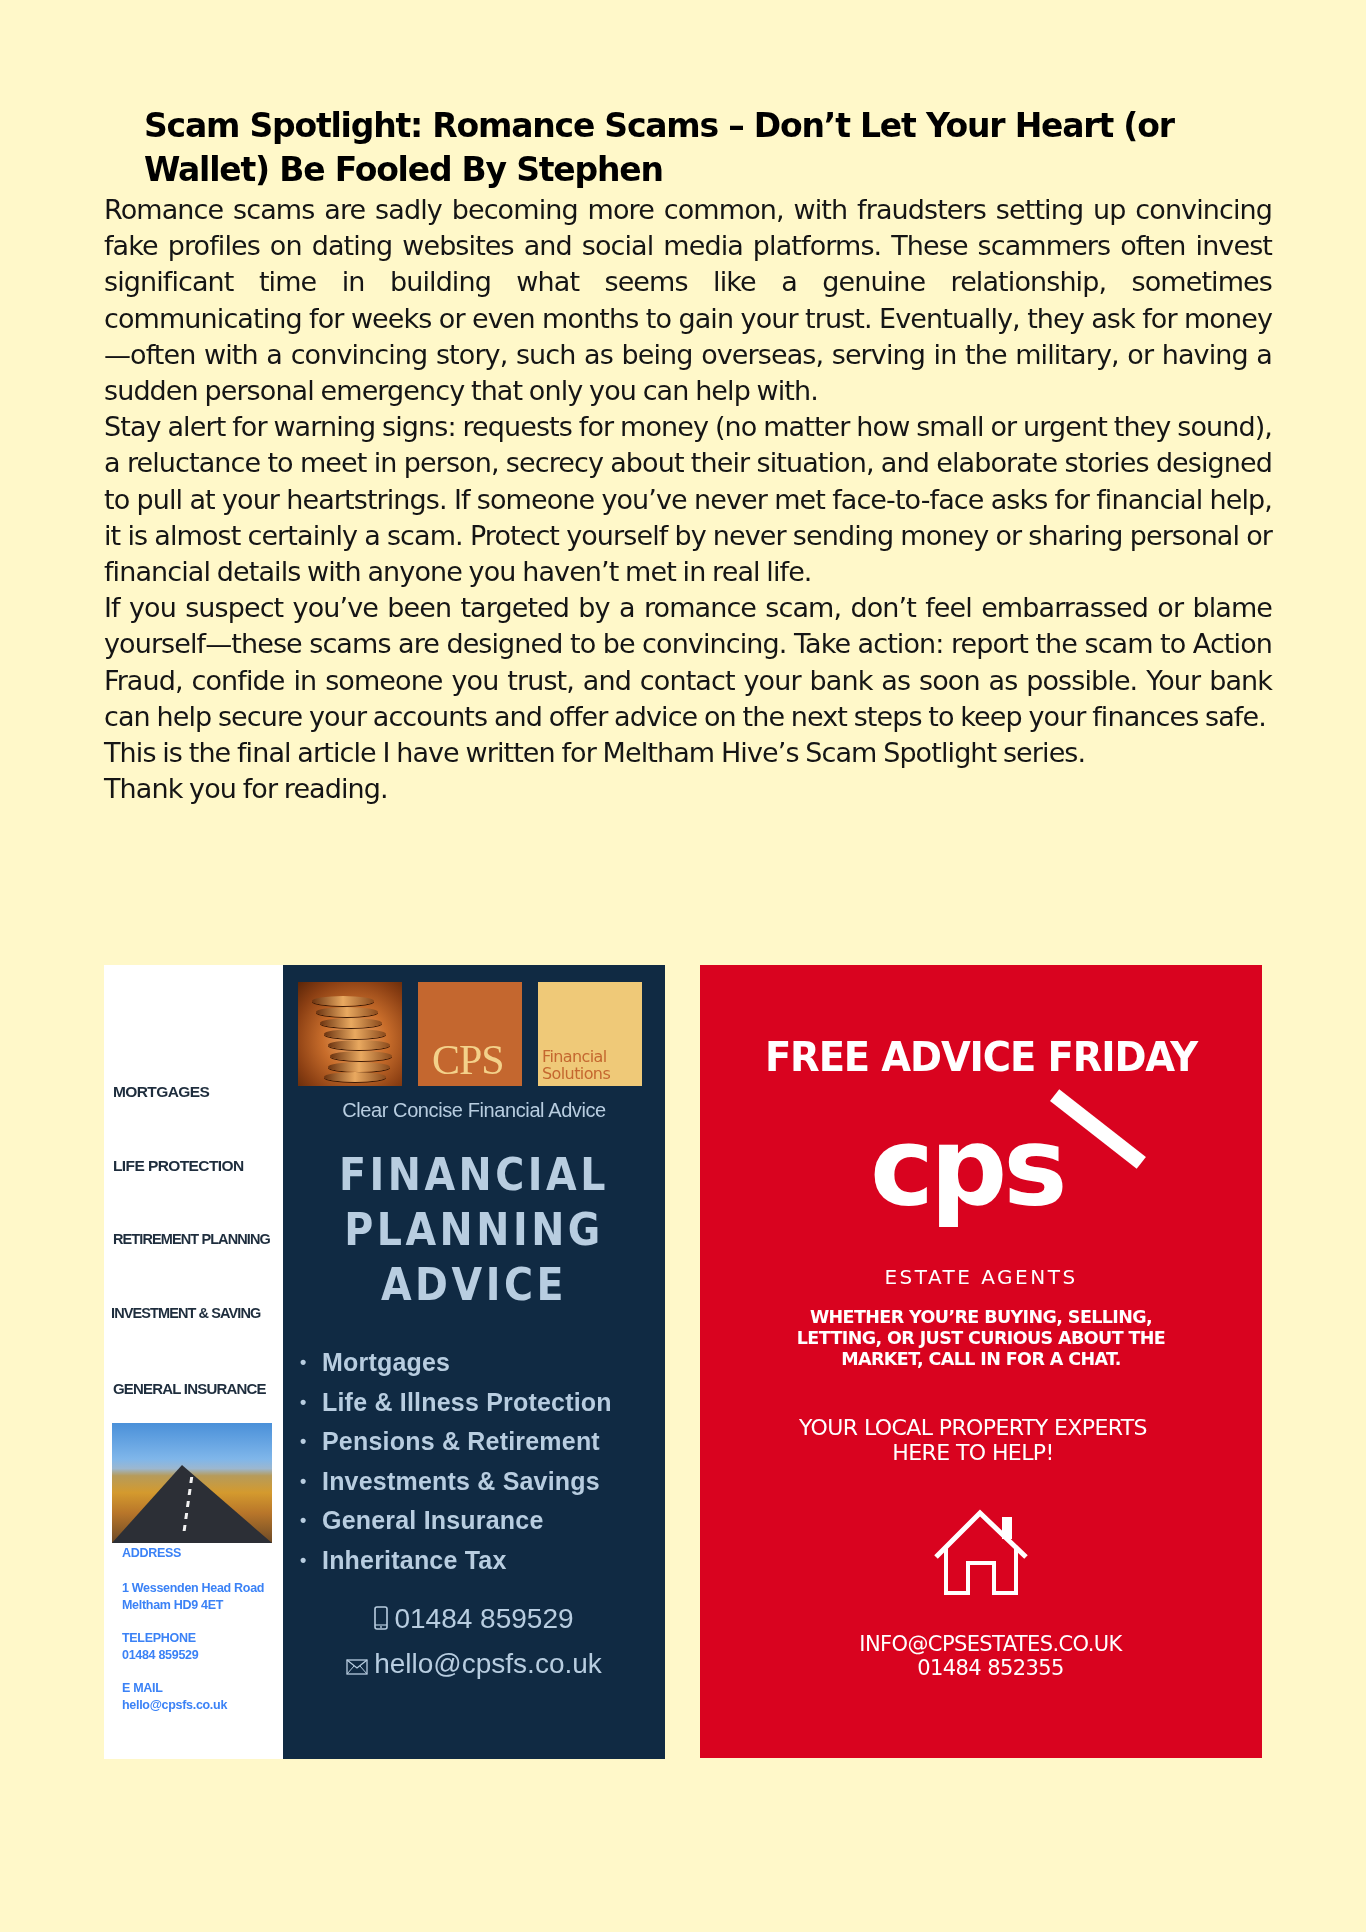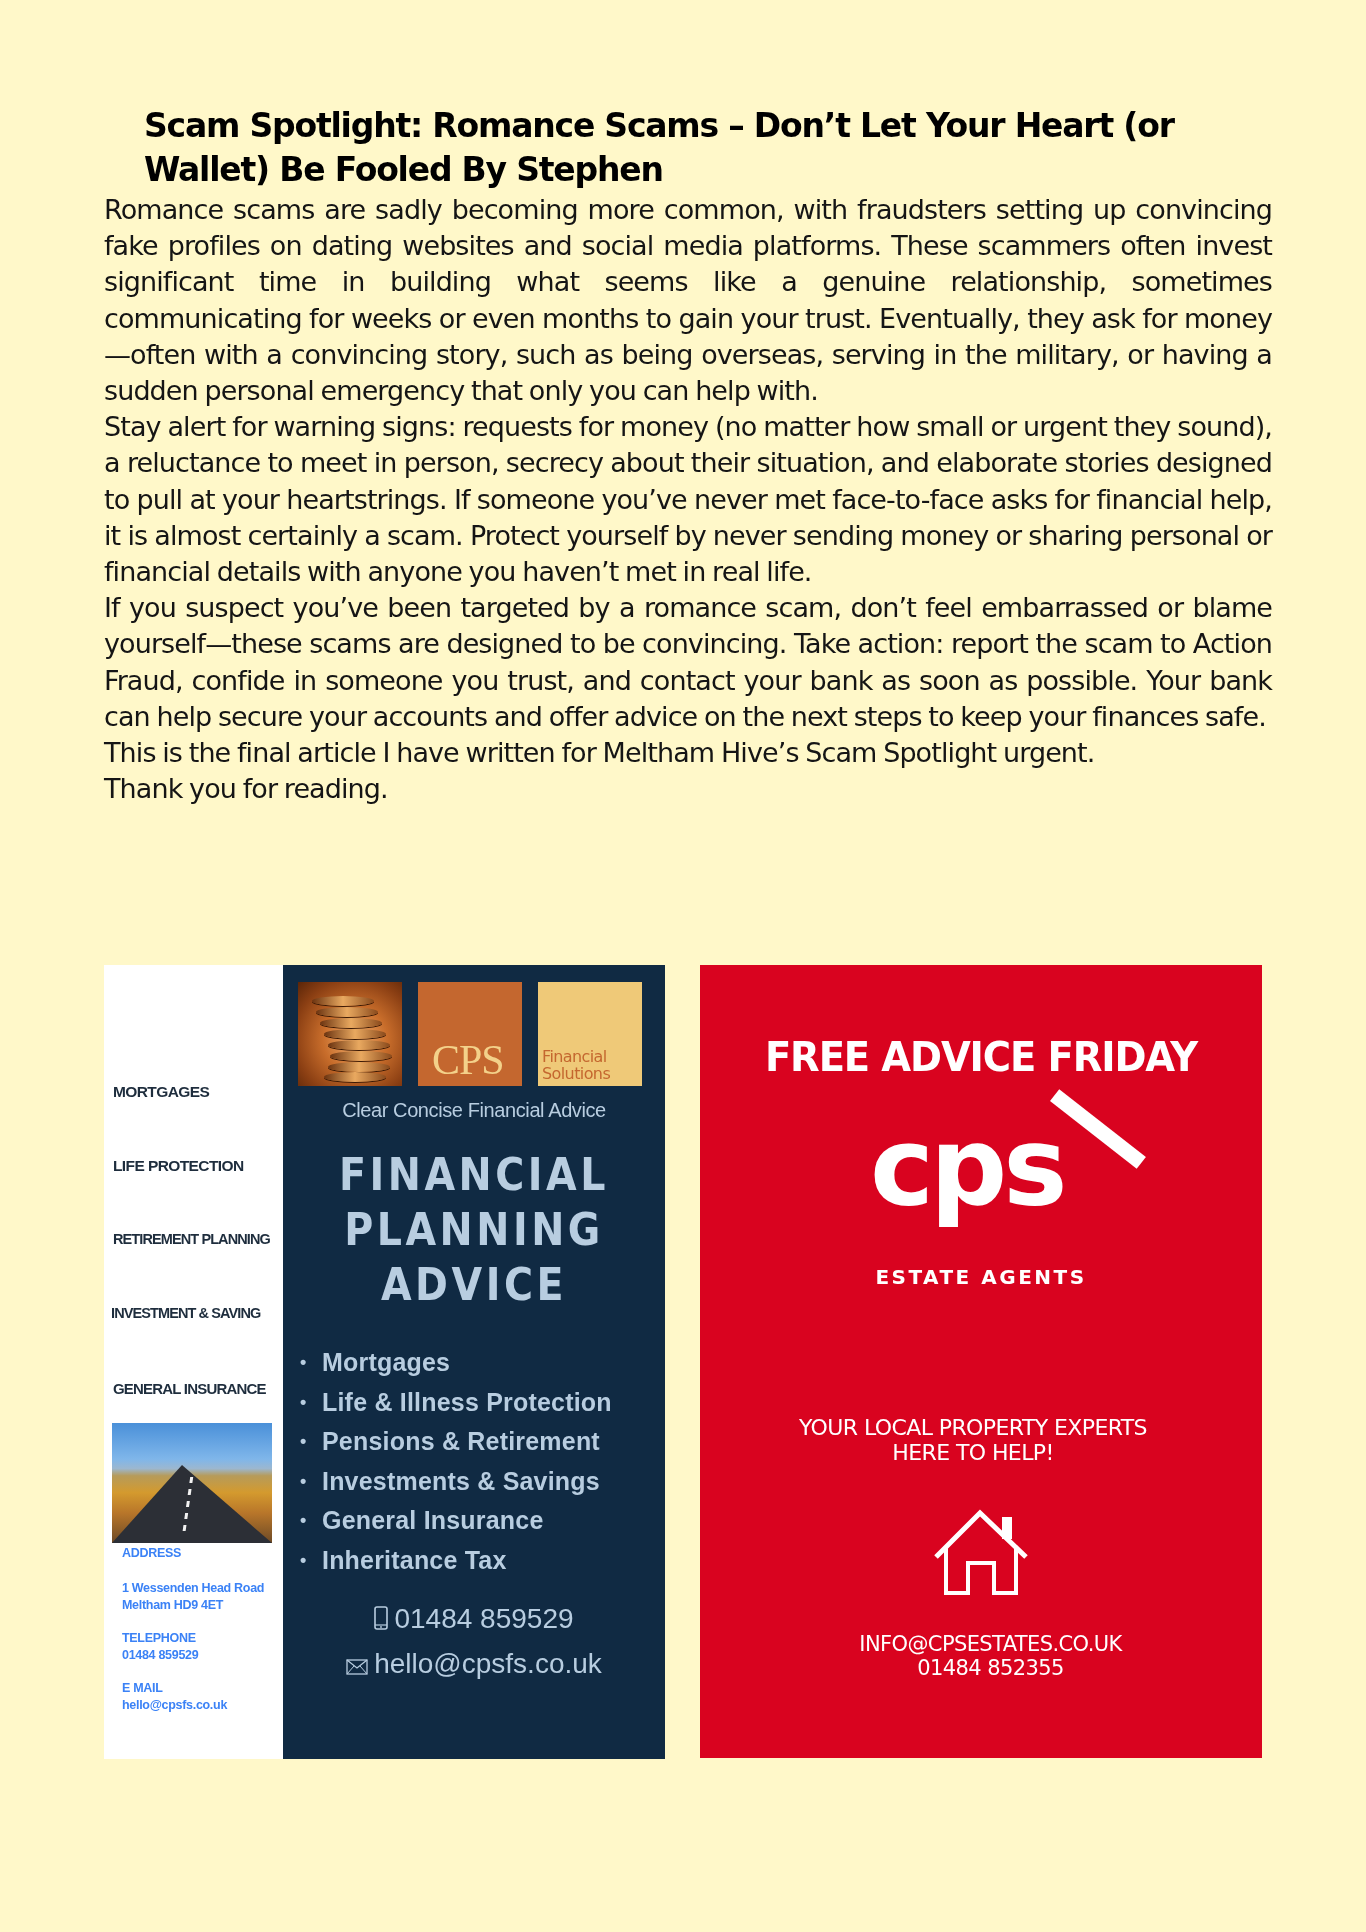--- a/index.html
+++ b/index.html
@@ -255,21 +255,21 @@
       height: 110px;
       background: #fff;
       transform: rotate(-52deg);
       transform-origin: top left;
     }
     .ad-cps .estate {
       position: absolute;
       top: 300px;
       left: 0; right: 0;
       font-size: 20px;
-      font-weight: bold;
+      font-weight: normal;
       letter-spacing: 2.5px;
     }
     .ad-cps .whether {
       position: absolute;
       top: 342px;
       left: 0; right: 0;
       font-size: 17.5px;
       font-weight: bold;
       line-height: 21px;
       letter-spacing: -0.6px;
@@ -308,21 +308,21 @@
     }
   </style>
 </head>
 <body>
 
 <div class="article">
   <h1 class="title">Scam Spotlight: Romance Scams – Don’t Let Your Heart (or Wallet) Be Fooled By Stephen</h1>
   <p class="para">Romance scams are sadly becoming more common, with fraudsters setting up convincing fake profiles on dating websites and social media platforms. These scammers often invest significant time in building what seems like a genuine relationship, sometimes communicating for weeks or even months to gain your trust. Eventually, they ask for money—often with a convincing story, such as being overseas, serving in the military, or having a sudden personal emergency that only you can help with.</p>
   <p class="para">Stay alert for warning signs: requests for money (no matter how small or urgent they sound), a reluctance to meet in person, secrecy about their situation, and elaborate stories designed to pull at your heartstrings. If someone you’ve never met face-to-face asks for financial help, it is almost certainly a scam. Protect yourself by never sending money or sharing personal or financial details with anyone you haven’t met in real life.</p>
   <p class="para">If you suspect you’ve been targeted by a romance scam, don’t feel embarrassed or blame yourself—these scams are designed to be convincing. Take action: report the scam to Action Fraud, confide in someone you trust, and contact your bank as soon as possible. Your bank can help secure your accounts and offer advice on the next steps to keep your finances safe.</p>
-  <p class="para left">This is the final article I have written for Meltham Hive’s Scam Spotlight urgent.</p>
+  <p class="para left">This is the final article I have written for Meltham Hive’s Scam Spotlight series.</p>
   <p class="para left">Thank you for reading.</p>
 </div>
 
 <div class="ad-fin">
   <div class="ad-fin-side">
     <div class="side-item" style="top:118px">MORTGAGES</div>
     <div class="side-item" style="top:192px">LIFE PROTECTION</div>
     <div class="side-item" style="top:266px; font-size:14.5px; letter-spacing:-0.9px">RETIREMENT  PLANNING</div>
     <div class="side-item" style="top:340px; left:7px; font-size:14.5px; letter-spacing:-0.9px">INVESTMENT &amp; SAVING</div>
     <div class="side-item" style="top:415px; font-size:15px; letter-spacing:-0.8px">GENERAL INSURANCE</div>
@@ -409,20 +409,25 @@
 <div class="ad-cps">
   <div class="free">FREE ADVICE FRIDAY</div>
 
   <div class="cps-logo">
     <div class="word">cps</div>
     <div class="slash"></div>
   </div>
 
   <div class="estate">ESTATE AGENTS</div>
 
+  <div class="whether">
+    <div>WHETHER YOU’RE BUYING, SELLING,</div>
+    <div>LETTING, OR JUST CURIOUS ABOUT THE</div>
+    <div>MARKET, CALL IN FOR A CHAT.</div>
+  </div>
 
   <div class="experts">
     <div>YOUR LOCAL PROPERTY EXPERTS</div>
     <div>HERE TO HELP!</div>
   </div>
 
   <div class="house">
     <svg width="100" height="92" viewBox="0 0 100 92">
       <polyline points="4,52 48,8 94,52" fill="none" stroke="#fff" stroke-width="5" stroke-linejoin="miter"></polyline>
       <rect x="70" y="12" width="10" height="22" fill="#fff"></rect>

